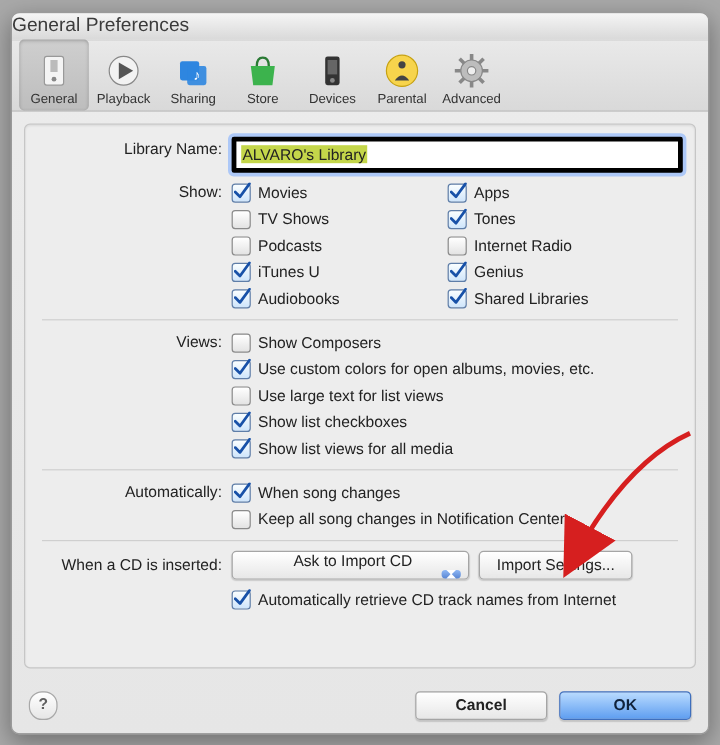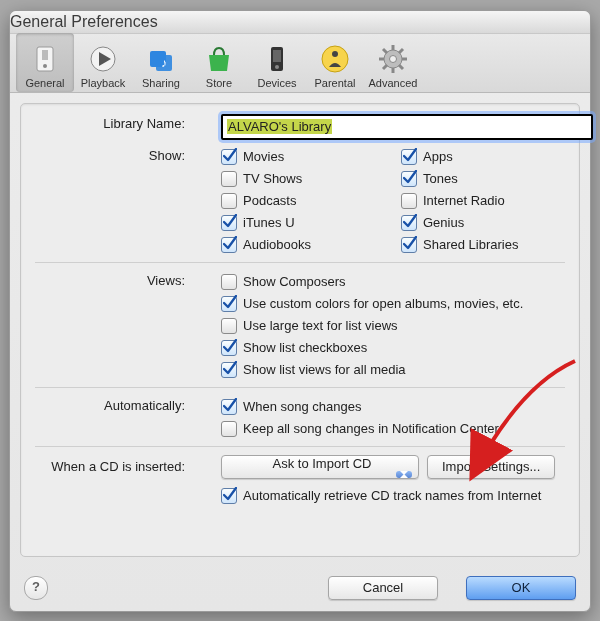--- a/index.html
+++ b/index.html
@@ -79,37 +79,36 @@
     background: #ededed;
     border: 1px solid #c6c6c6;
     border-radius: 5px;
     padding: 10px 14px 8px 14px;
     box-shadow: inset 0 1px 2px rgba(0,0,0,0.08);
   }
   .row {
     display: flex;
     align-items: flex-start;
     margin-bottom: 6px;
-    gap: 28px;
   }
   .label-col {
     width: 150px;
     text-align: right;
     padding-right: 8px;
     padding-top: 2px;
     color: #222;
     flex: 0 0 auto;
   }
   .field-col {
     flex: 1 1 auto;
   }
   .text-input {
     width: 360px;
     height: 22px;
-    border: 2px solid #000000;
+    border: 4px solid #000000;
     border-radius: 2px;
     padding: 0 4px;
     font-size: 13px;
     box-shadow: 0 0 0 3px rgba(120,170,255,0.55);
     background: #fff;
     line-height: 22px;
     white-space: nowrap;
     overflow: hidden;
   }
   .text-highlight {
@@ -225,21 +224,21 @@
     height: 22px;
     border-radius: 11px;
     border: 1px solid #a8a8a8;
     background: linear-gradient(#ffffff,#e6e6e6);
     text-align: center;
     line-height: 20px;
     color: #5f5f5f;
     font-weight: bold;
   }
   .footer .spacer { flex: 1; }
-  .footer .push-btn { min-width: 80px; margin-left: 28px; }
+  .footer .push-btn { min-width: 80px; margin-left: 10px; font-weight: bold; }
 
   
   .arrow {
     position: absolute;
     pointer-events: none;
   }
 
 </style>
 </head>
 <body>

